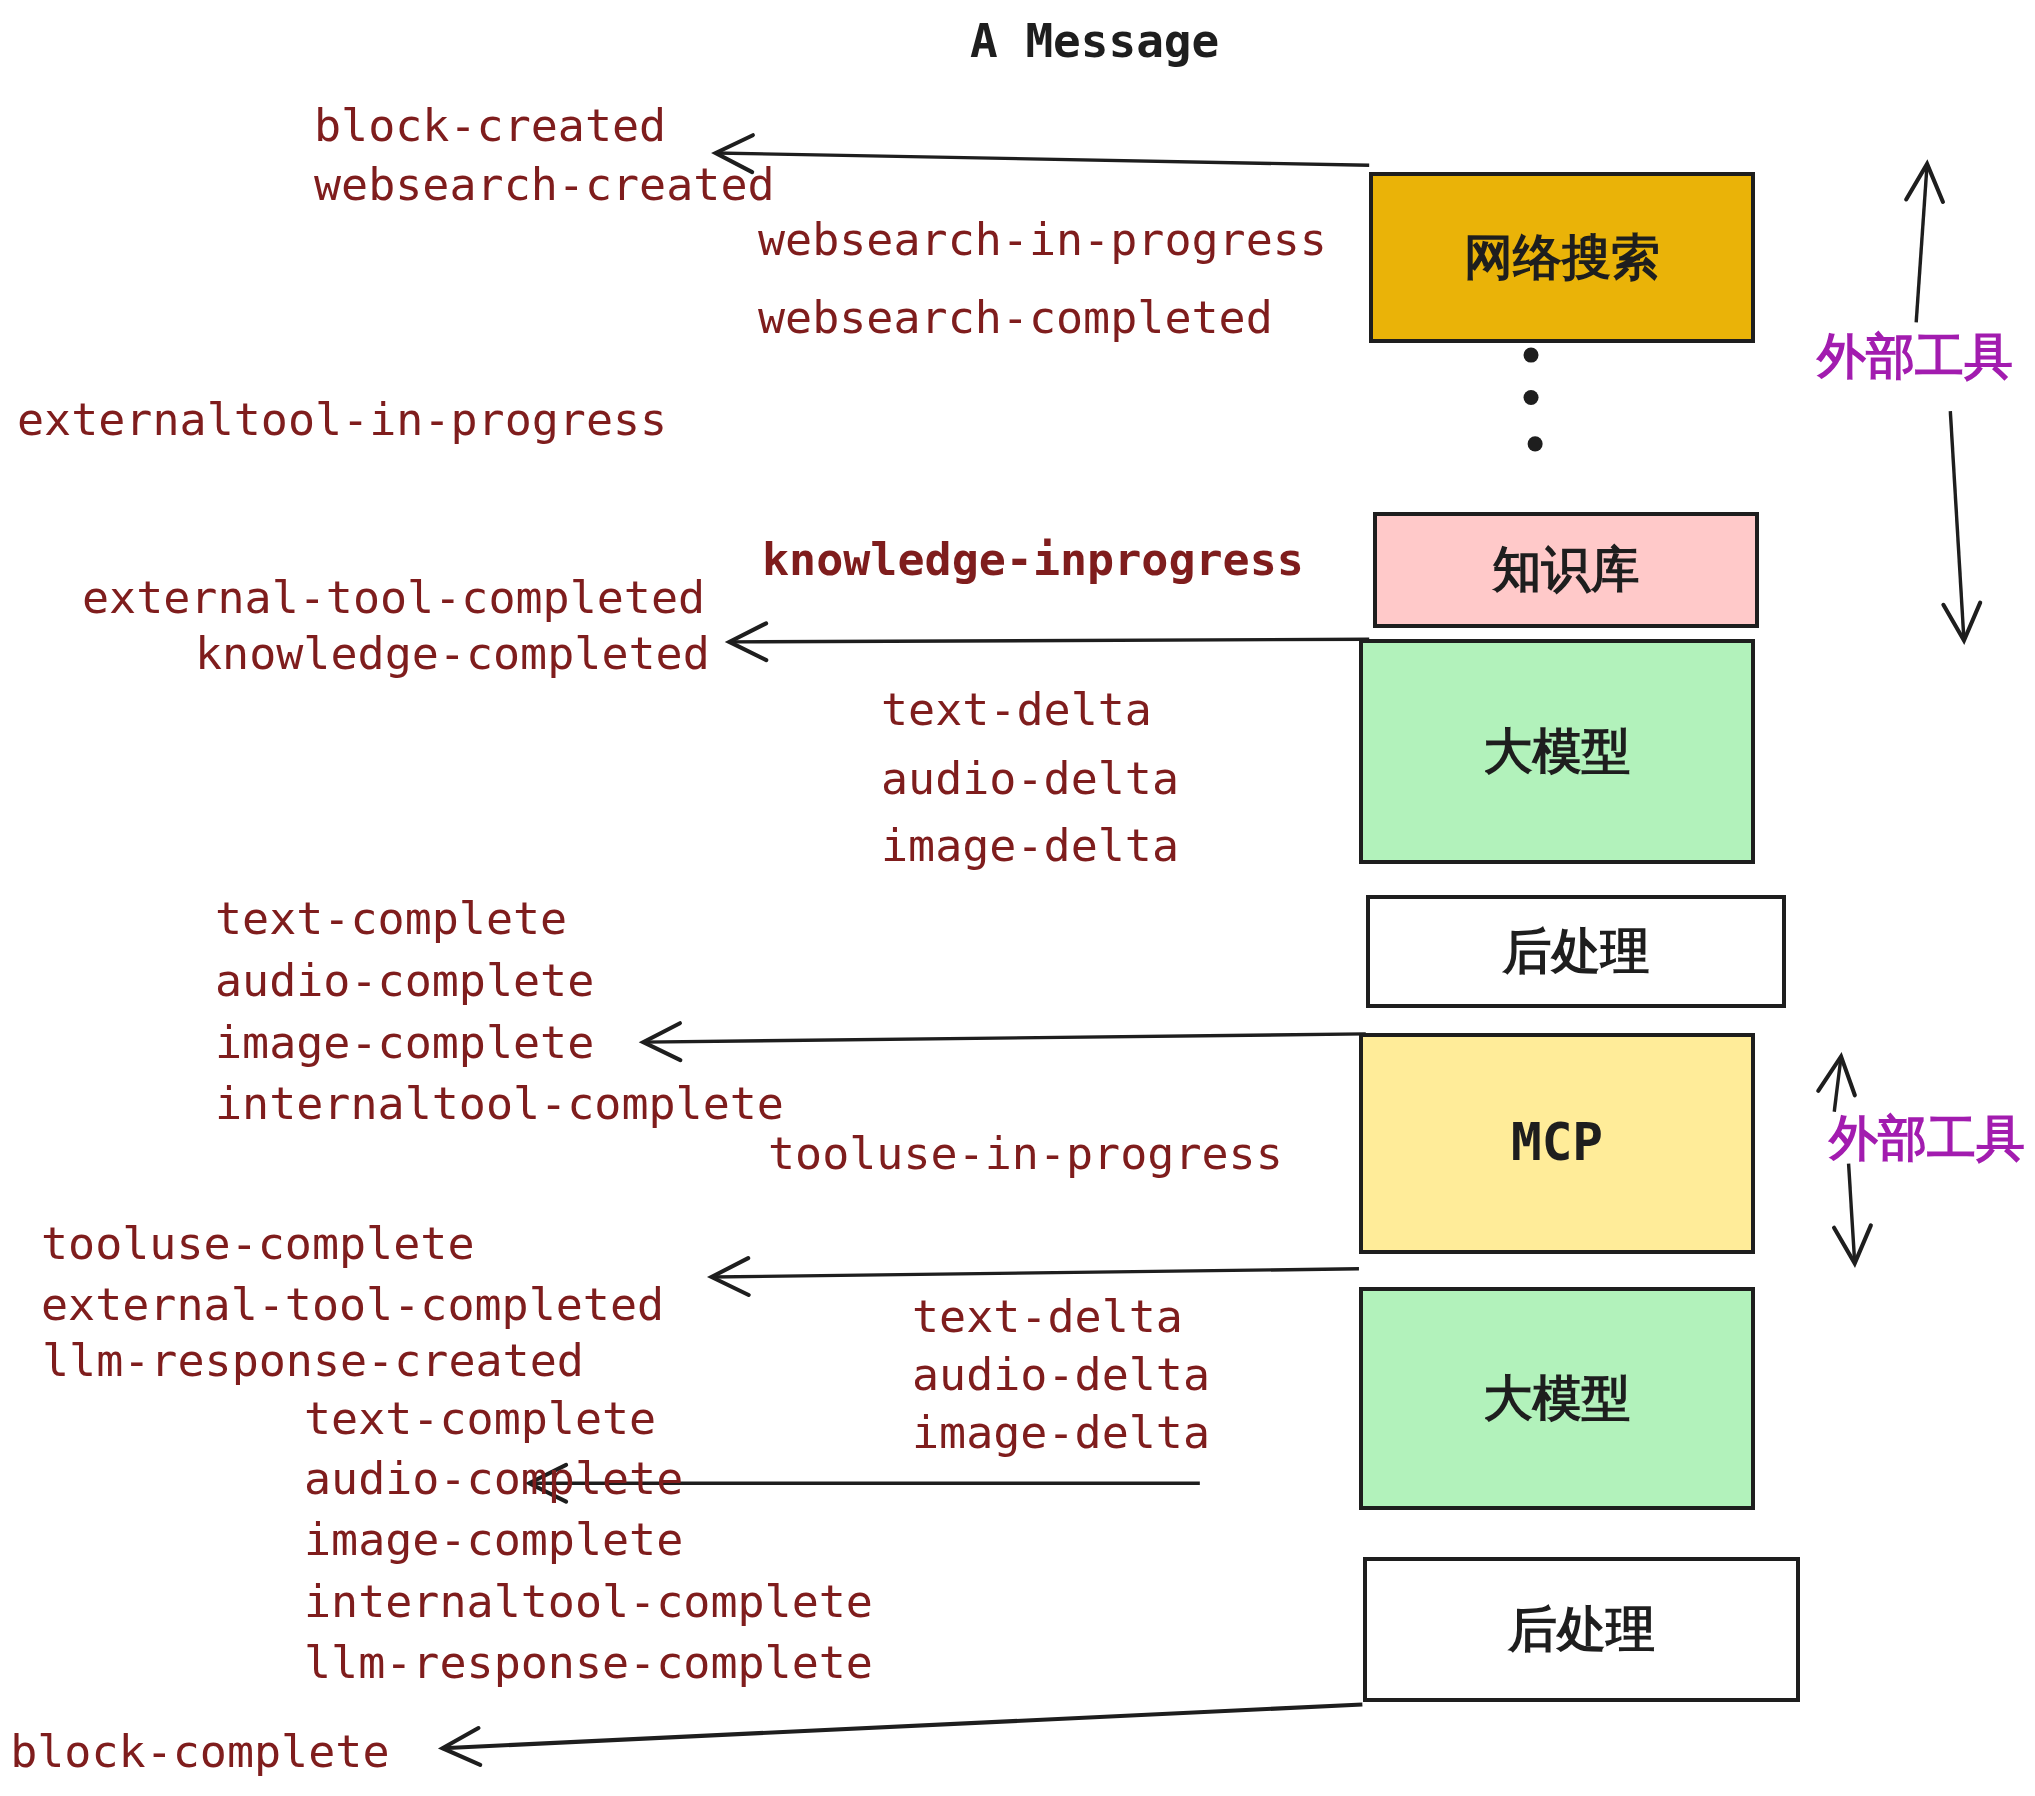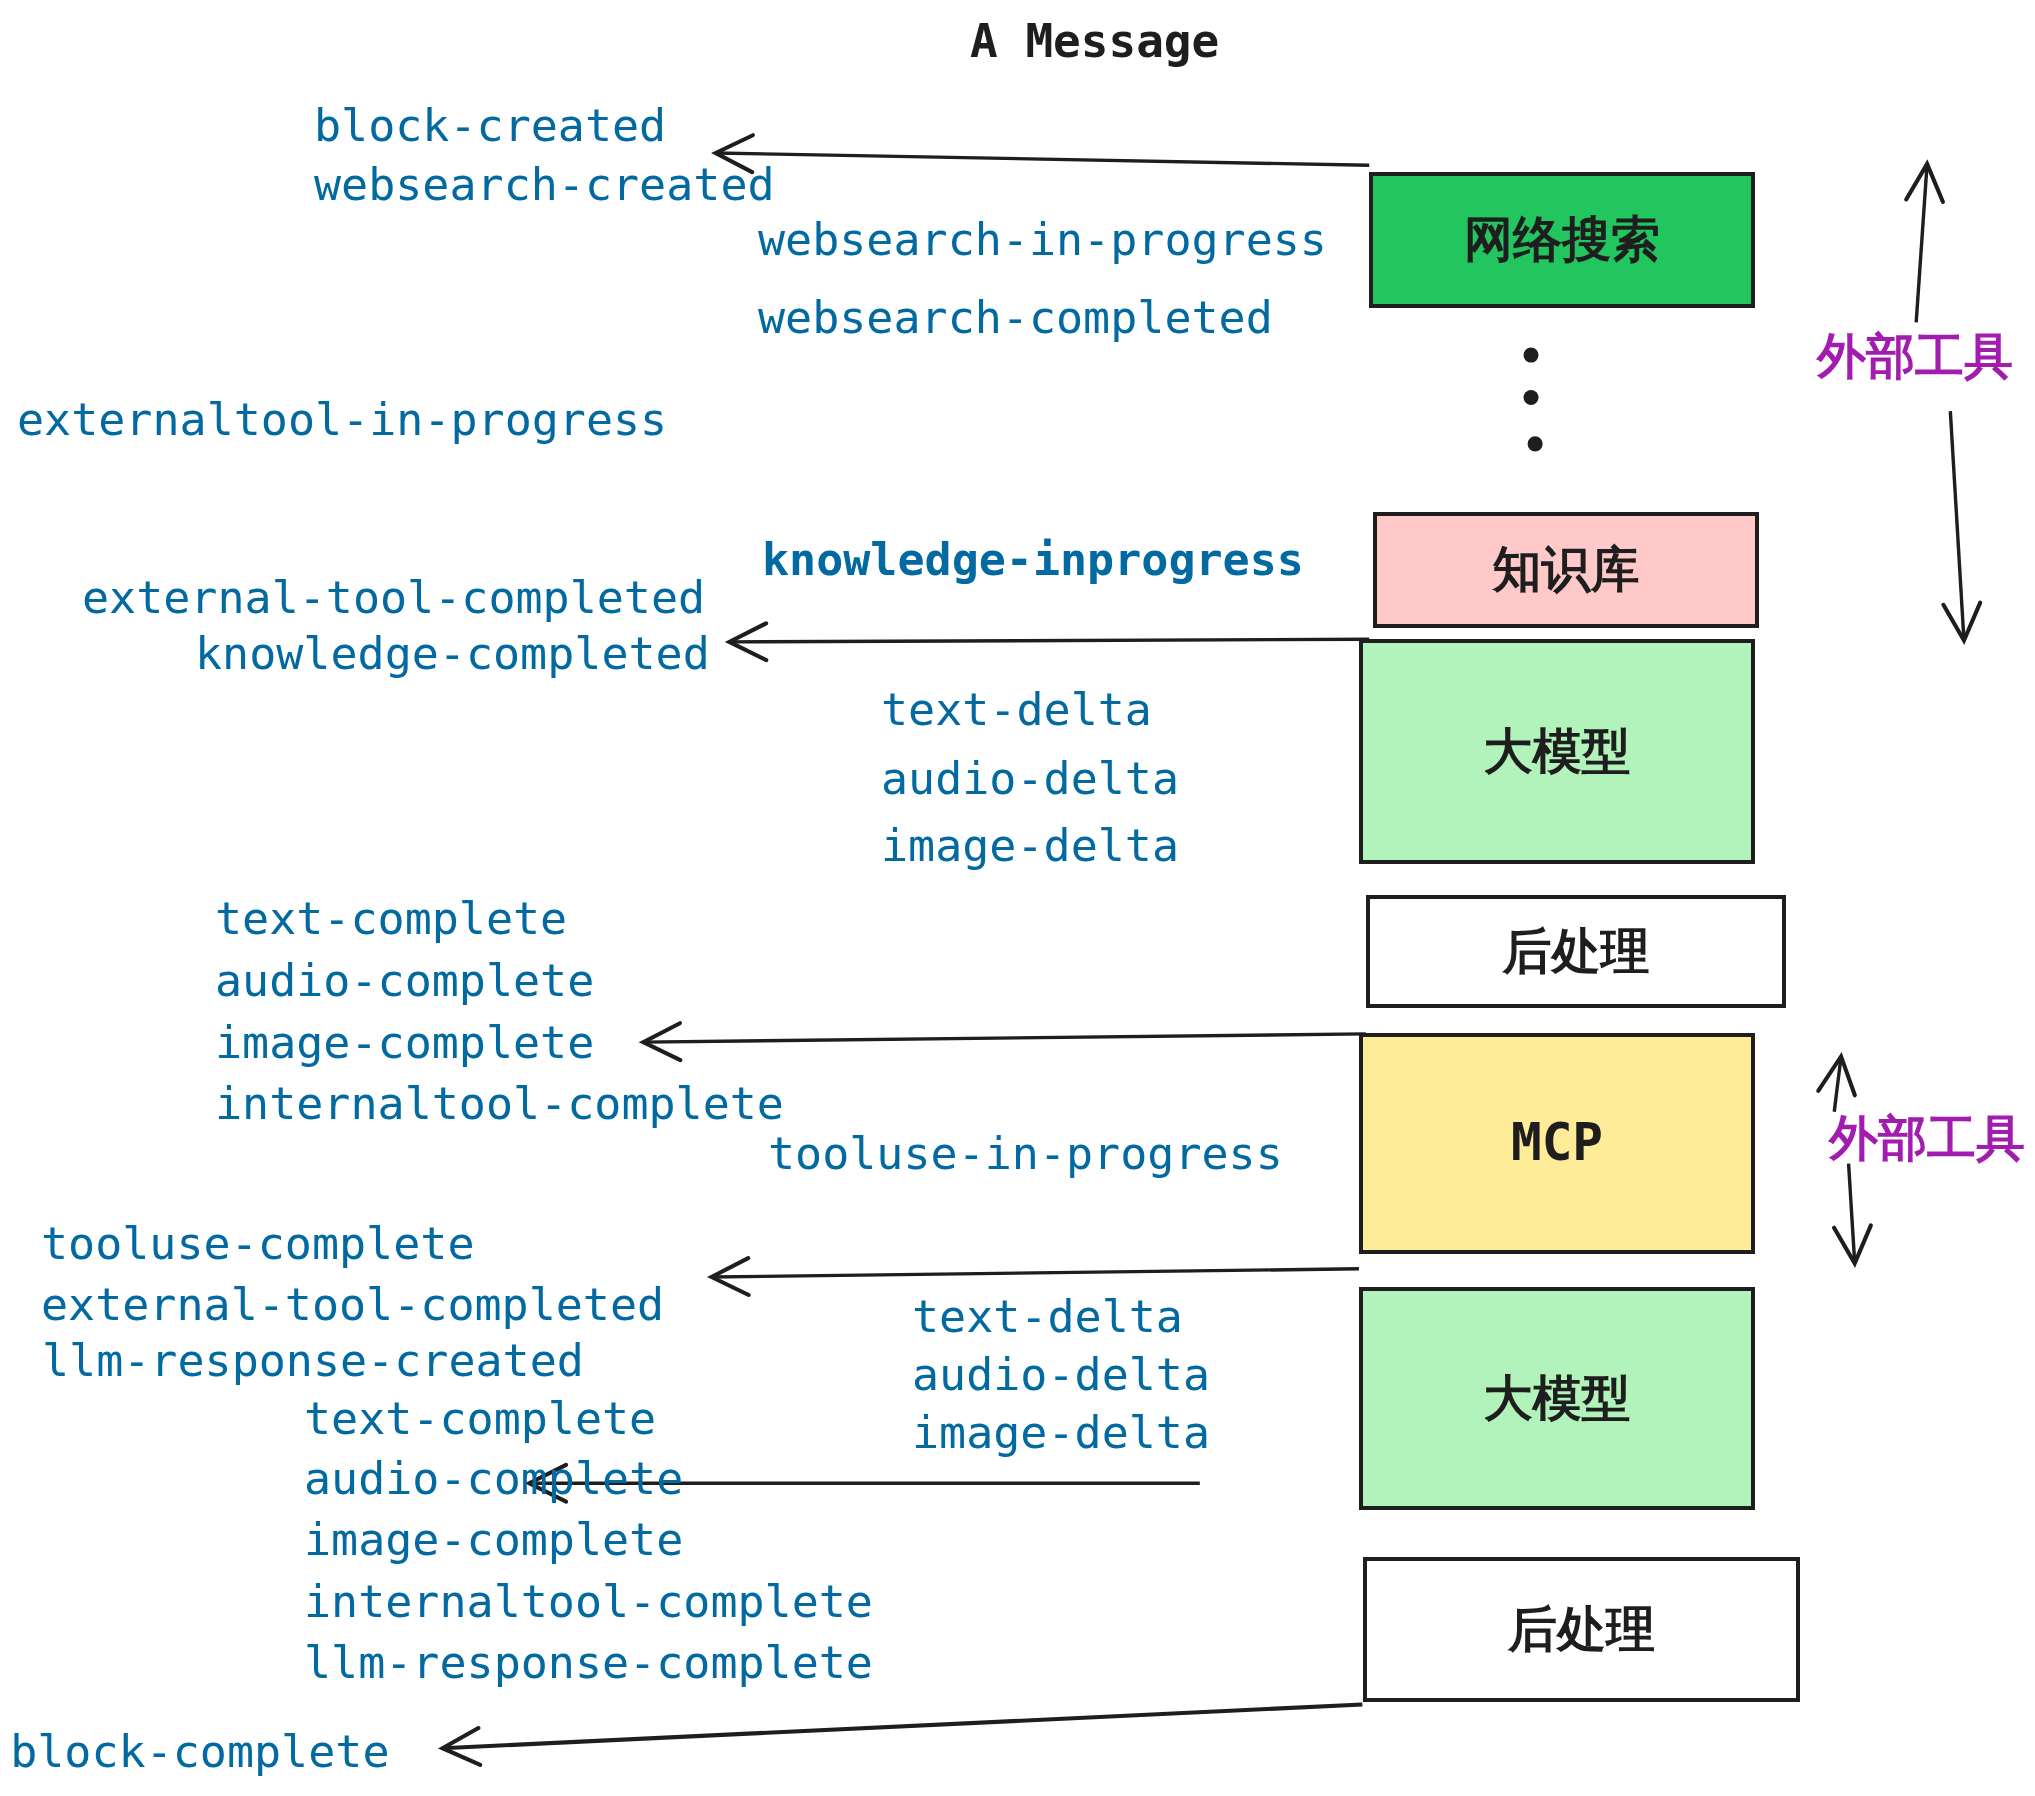--- a/index.html
+++ b/index.html
@@ -1,20 +1,20 @@
 <!DOCTYPE html>
 <html style="font-size:11px"><head>
 <meta charset="utf-8">
 <style>
   html,body{margin:0;padding:0;background:#ffffff;}
   .canvas{position:relative;width:2035px;height:1796px;background:#ffffff;overflow:hidden;
           font-family:"DejaVu Sans Mono",monospace;color:#1e1e1e;padding-left:6px;}
   .overlay{position:absolute;left:0;top:0;width:2035px;height:1796px;}
   .ev{position:absolute;transform:translateY(-50%);white-space:nowrap;
-      font:500 45px/1.1 "DejaVu Sans Mono",monospace;color:#0369a1;}
+      font:500 45px/1.1 "DejaVu Sans Mono",monospace;color:#7f1d1d;}
   .title{position:absolute;transform:translateY(-50%);white-space:nowrap;
       font:600 46px/1.1 "DejaVu Sans Mono",monospace;color:#1e1e1e;}
   .cn{position:absolute;transform:translateY(-50%);white-space:nowrap;
       font:600 49px/1.1 "DejaVu Sans",sans-serif;color:#a21caf;}
   .box{position:absolute;border:4.1px solid #1e1e1e;box-sizing:border-box;
        display:flex;align-items:center;justify-content:center;}
   .box .lbl{font:600 49px/1.1 "DejaVu Sans",sans-serif;color:#1e1e1e;white-space:nowrap;}
   .box .lbl.mono{font:600 51px/1.1 "DejaVu Sans Mono",monospace;}
 </style>
 </head>
@@ -81,21 +81,21 @@
   <div class="ev" style="left:304px;top:1479px;">audio-complete</div>
   <div class="ev" style="left:304px;top:1540px;">image-complete</div>
   <div class="ev" style="left:304px;top:1602px;">internaltool-complete</div>
   <div class="ev" style="left:304px;top:1663px;">llm-response-complete</div>
 
   <div class="ev" style="left:10.2px;top:1752px;">block-complete</div>
 
   <div class="cn" style="left:1817px;top:357px;">外部工具</div>
   <div class="cn" style="left:1829px;top:1139px;">外部工具</div>
 
-  <div class="box" style="left: 1369px; top: 172px; width: 386px; height: 136px; background-color: #22c55e;">
+  <div class="box" style="left: 1369px; top: 172px; width: 386px; height: 171px; background-color: #eab308;">
     <span class="lbl">网络搜索</span>
   </div>
 
   <div class="box" style="left: 1373px; top: 512px; width: 386px; height: 116px; background-color: rgb(255, 201, 201);">
     <span class="lbl">知识库</span>
   </div>
 
   <div class="box" style="left: 1359px; top: 639px; width: 396px; height: 225px; background-color: rgb(178, 242, 187);">
     <span class="lbl">大模型</span>
   </div>

